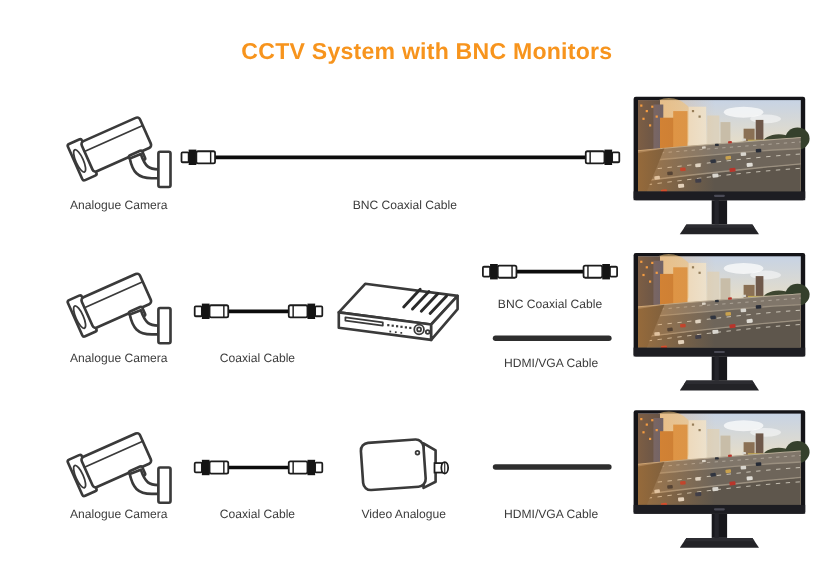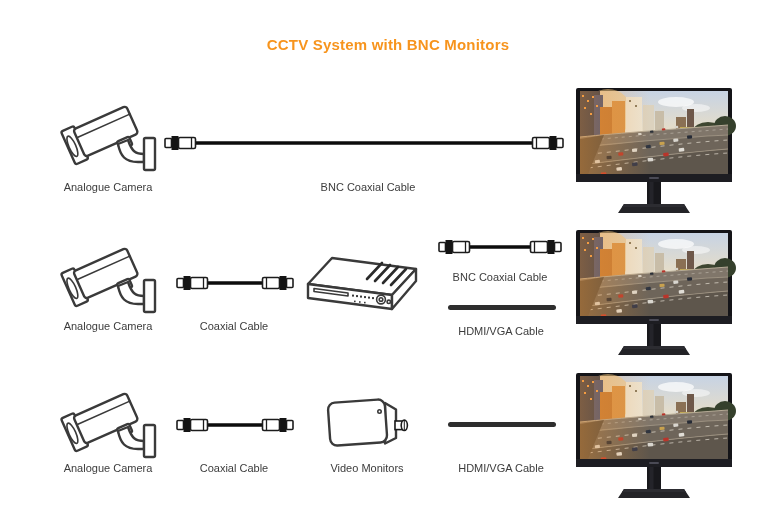--- a/index.html
+++ b/index.html
@@ -3,21 +3,21 @@
 <meta charset="utf-8">
 <style>
   html,body{margin:0;padding:0;background:#fff;}
   #stage{
     position:relative;width:760px;height:520px;background:#ffffff;overflow:hidden;
     font-family:"Liberation Sans","DejaVu Sans",sans-serif;
   }
   .abs{position:absolute;}
   .title{
     position:absolute;left:16px;right:0;top:36px;text-align:center;
-    font-size:15px;font-weight:700;color:#F7941D;letter-spacing:.2px;
+    font-size:21px;font-weight:700;color:#F7941D;letter-spacing:.2px;
   }
   .label{
     position:absolute;font-size:11px;color:#3C3C3C;text-align:center;
     white-space:nowrap;line-height:17px;
   }
   .hdmi-line{
     position:absolute;height:5px;border-radius:3px;background:#2E2E2E;width:108px;
   }
   svg{display:block;overflow:visible;}
   .la{stroke:#3A3A3A;fill:#fff;stroke-width:2.4;stroke-linejoin:round;stroke-linecap:round;}
@@ -233,21 +233,21 @@
   <svg class="abs" style="left:176px;top:413px" width="118" height="24" viewBox="0 0 118 24">
     <line class="cable" x1="28" y1="12" x2="90" y2="12"></line>
     <use href="#bncc" transform="translate(0,3)"></use>
     <use href="#bncc" transform="translate(118,3) scale(-1,1)"></use>
   </svg>
   <div class="label" style="left:174px;top:460px;width:120px">Coaxial Cable</div>
 
   <svg class="abs" style="left:322px;top:388px" width="88" height="64" viewBox="0 0 88 64">
       <use href="#vconv"></use>
     </svg>
-  <div class="label" style="left:302px;top:460px;width:130px">Video Monitors</div>
+  <div class="label" style="left:302px;top:460px;width:130px">Video Analogue</div>
 
   <div class="hdmi-line" style="left:448px;top:422px"></div>
   <div class="label" style="left:438px;top:460px;width:126px">HDMI/VGA Cable</div>
 
   <svg class="abs" style="left:576px;top:373px" width="156" height="128" viewBox="0 0 156 128">
       <use href="#mon"></use>
     </svg>
 
 </div>
 

